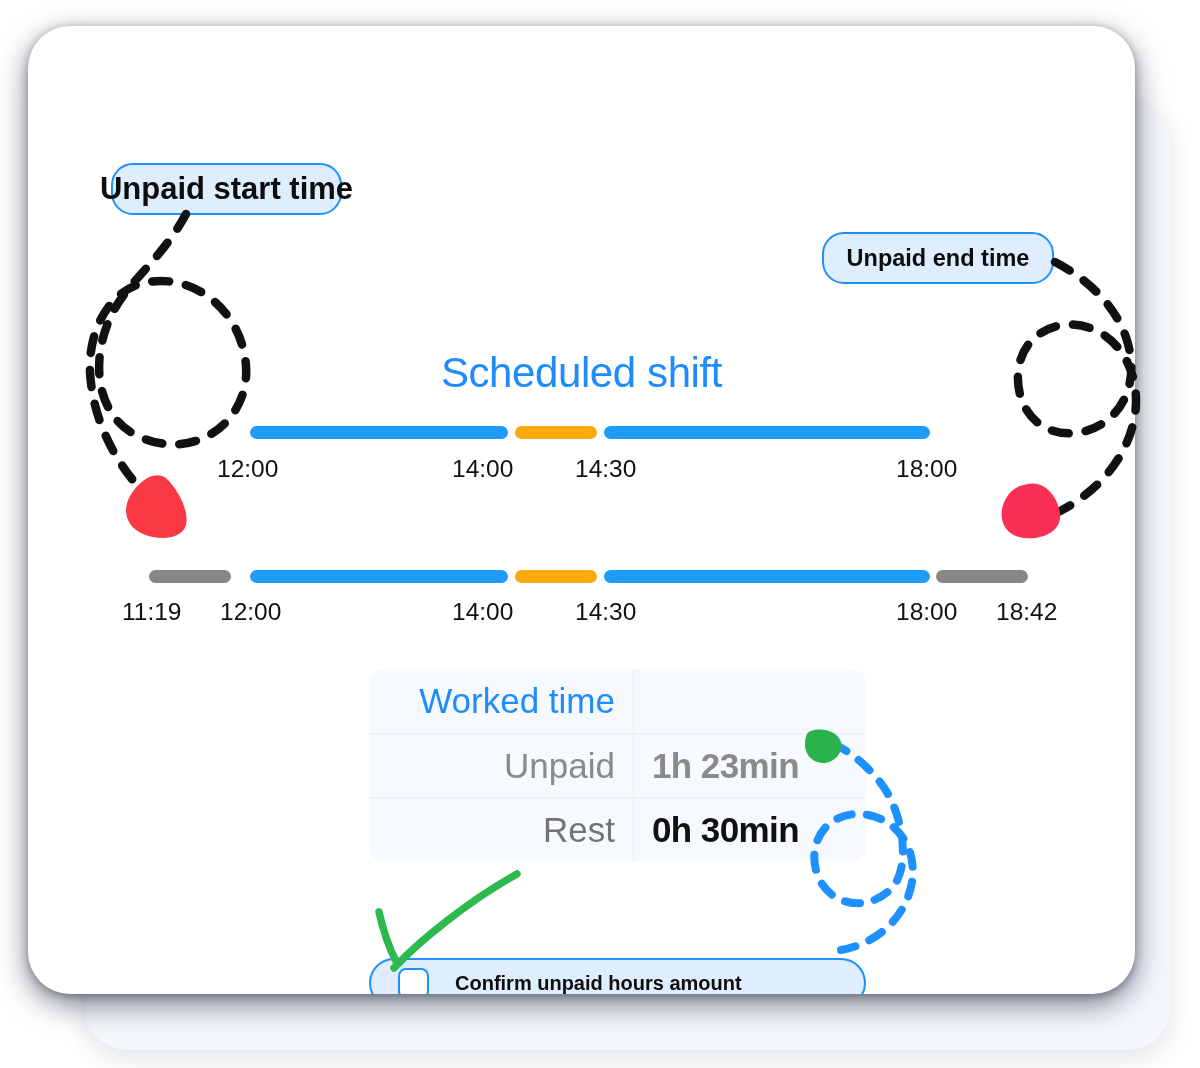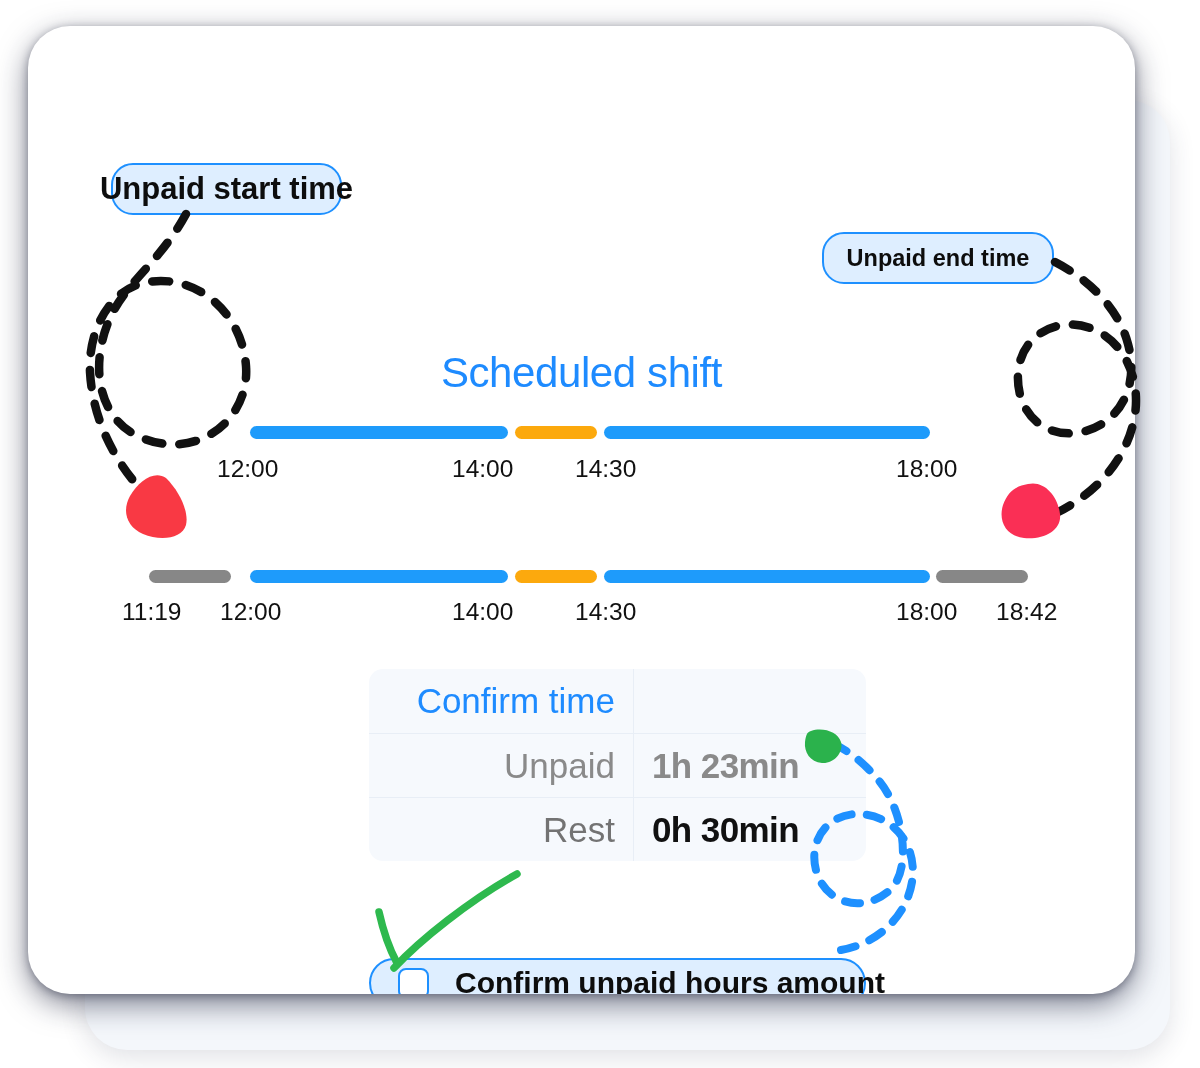--- a/index.html
+++ b/index.html
@@ -167,21 +167,21 @@
   }
   #confirm-checkbox {
     width: 31px; height: 31px;
     background: #ffffff;
     border: 2.5px solid #1e90ff;
     border-radius: 8px;
     flex: none;
   }
   #confirm-label {
     margin-left: 26px;
-    font-size: 30px;
+    font-size: 20px;
     font-weight: bold;
     color: #0d0d0d;
     white-space: nowrap;
   }
 </style>
 </head>
 <body>
 
 <div id="stage">
 
@@ -217,21 +217,21 @@
       <div class="tick" style="left:94px;">11:19</div>
       <div class="tick" style="left:192px;">12:00</div>
       <div class="tick" style="left:424px;">14:00</div>
       <div class="tick" style="left:547px;">14:30</div>
       <div class="tick" style="left:868px;">18:00</div>
       <div class="tick" style="left:968px;">18:42</div>
     </div>
 
     <div id="summary">
       <div class="srow">
-        <div class="slabel c-blue">Confirm time</div>
+        <div class="slabel c-blue">Worked time</div>
       </div>
       <div class="srow">
         <div class="slabel c-gray">Unpaid</div>
         <div class="svalue c-gray">1h 23min</div>
       </div>
       <div class="srow">
         <div class="slabel c-orange">Rest</div>
         <div class="svalue c-black">0h 30min</div>
       </div>
     </div>

